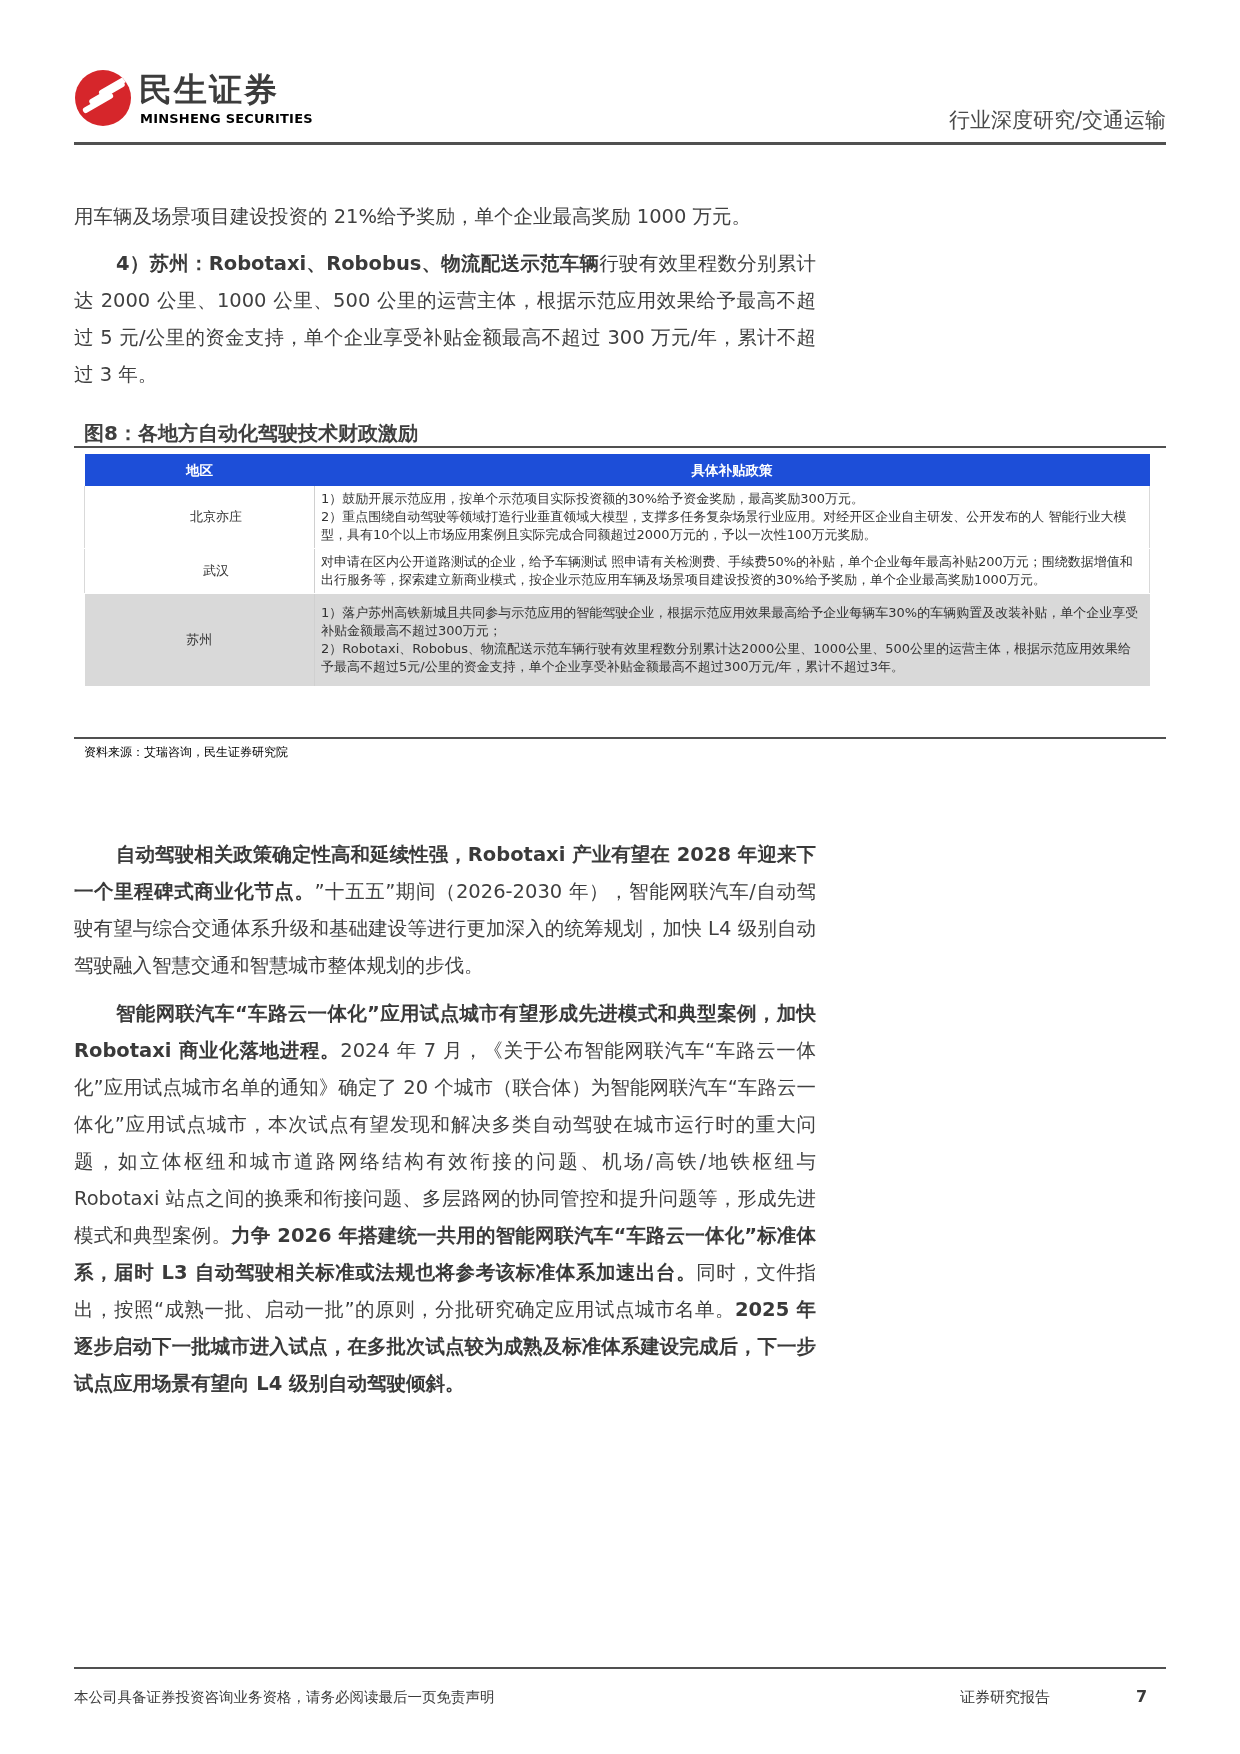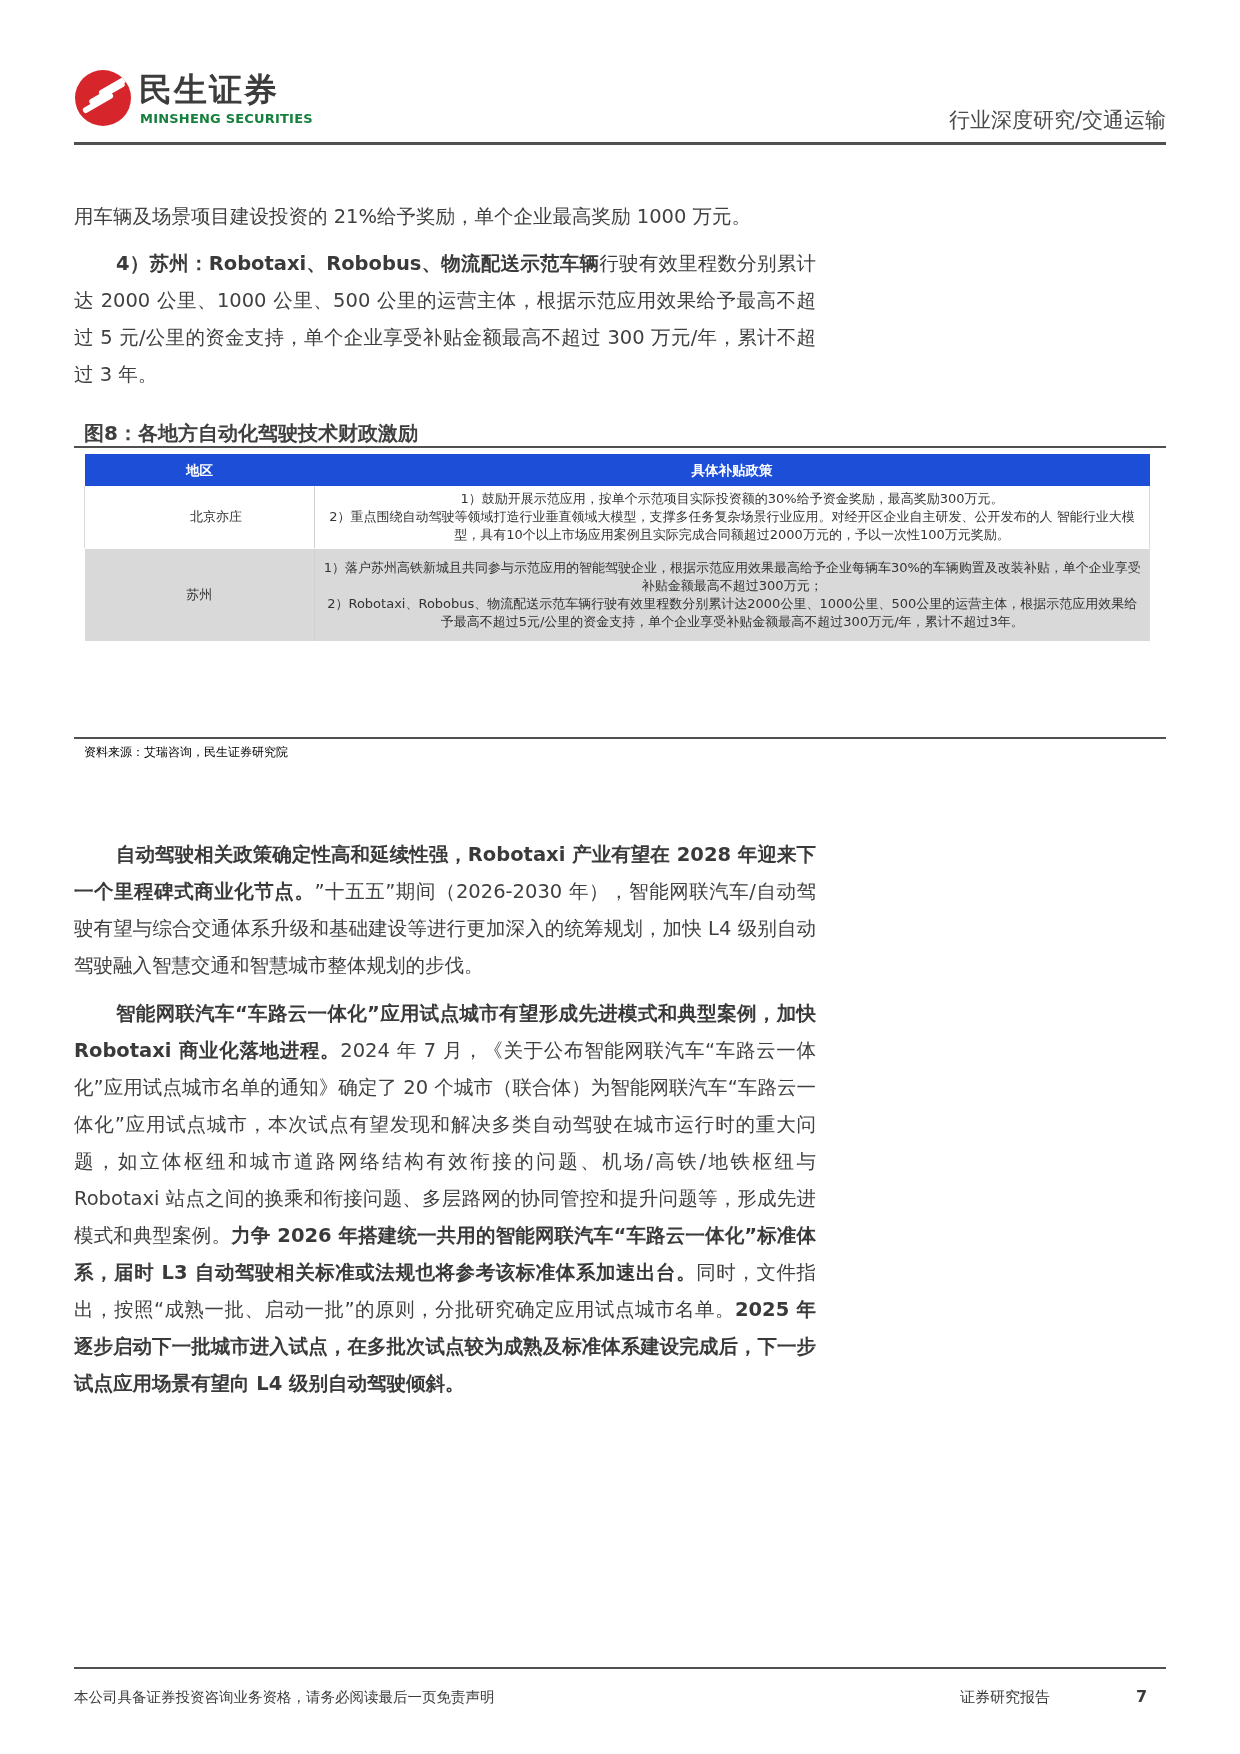--- a/index.html
+++ b/index.html
@@ -4,33 +4,33 @@
 <style>
   html, body { margin:0; padding:0; background:#ffffff; }
   body { width:1240px; height:1754px; position:relative; overflow:hidden;
          font-family:"DejaVu Sans","Liberation Sans",sans-serif; color:#404040; }
   .abs { position:absolute; }
   
   .logo { left:75px; top:70px; width:230px; height:62px; }
   .logo-circle { position:absolute; left:0; top:0; width:56px; height:56px; border-radius:50%; background:#d6262b; overflow:hidden; }
   .logo-stripe { position:absolute; height:6px; background:#fff; border-radius:3px; transform:rotate(-30deg); }
   .logo-cn { position:absolute; left:64px; top:-2px; font-size:33px; font-weight:bold; color:#3c3c3c; letter-spacing:2px; white-space:nowrap; }
-  .logo-en { position:absolute; left:65px; top:41px; font-size:13px; font-weight:bold; color:#15803d; white-space:nowrap; letter-spacing:0.2px; }
+  .logo-en { position:absolute; left:65px; top:41px; font-size:13px; font-weight:bold; color:#000000; white-space:nowrap; letter-spacing:0.2px; }
   .header-right { right:74px; top:106px; font-size:21px; color:#4a4a4a; }
   .header-rule { left:74px; top:142px; width:1092px; height:3px; background:#505050; }
   
   .para { left:74px; width:742px; font-size:19.5px; line-height:37px; color:#404040; text-align:justify; }
   .para b { color:#3a3a3a; }
   .indent { text-indent:42px; }
   
   .fig-title { left:84px; top:420px; font-size:20px; font-weight:bold; color:#404040;text-align:right; }
   .fig-rule { left:74px; top:446px; width:1092px; height:2px; background:#505050; }
   table.policy { position:absolute; left:84px; top:454px; width:1066px; border-collapse:collapse; font-size:13px; line-height:18px; color:#333; }
   table.policy th { background:#1d4ed8; color:#fff; font-weight:bold; font-size:13.5px; height:32px; padding:0; text-align:center; }
-  table.policy td { padding:3px 6px; vertical-align:middle; border-bottom:1px solid #ffffff;text-align:center; }
+  table.policy td { padding:3px 6px; vertical-align:middle; border-bottom:1px solid #ffffff; }
   table.policy td.region { width:184px; text-align:center; border-right:1px solid #d0d0d0; }
   table.policy tr.white td { background:#ffffff; }
   table.policy tr.grey td { background:#d9d9d9; }
   table.policy tr.white td.region { border-left:1px solid #d9d9d9;padding-left:39px; }
   table.policy tr.white td.policy-cell { border-right:1px solid #d9d9d9; }
   .fig-bottom-rule { left:74px; top:737px; width:1092px; height:2px; background:#505050; }
   .source { left:84px; top:744px; font-size:12px; color:#000000; }
   
   .footer-rule { left:74px; top:1667px; width:1092px; height:2px; background:#505050; }
   .footer-left { left:74px; top:1688px; font-size:14.5px; color:#3a3a3a; }
@@ -68,20 +68,26 @@
     </tr>
   </thead>
   <tbody>
     <tr class="white">
       <td class="region" style="height:56px;">北京亦庄</td>
       <td class="policy-cell">
         <div>1）鼓励开展示范应用，按单个示范项目实际投资额的30%给予资金奖励，最高奖励300万元。</div>
         <div>2）重点围绕自动驾驶等领域打造行业垂直领域大模型，支撑多任务复杂场景行业应用。对经开区企业自主研发、公开发布的人 智能行业大模型，具有10个以上市场应用案例且实际完成合同额超过2000万元的，予以一次性100万元奖励。</div>
       </td>
     </tr>
+    <tr class="white">
+      <td class="region" style="height:38px;">武汉</td>
+      <td class="policy-cell">
+        <div>对申请在区内公开道路测试的企业，给予车辆测试 照申请有关检测费、手续费50%的补贴，单个企业每年最高补贴200万元；围绕数据增值和出行服务等，探索建立新商业模式，按企业示范应用车辆及场景项目建设投资的30%给予奖励，单个企业最高奖励1000万元。</div>
+      </td>
+    </tr>
     <tr class="grey">
       <td class="region" style="height:86px;">苏州</td>
       <td class="policy-cell">
         <div>1）落户苏州高铁新城且共同参与示范应用的智能驾驶企业，根据示范应用效果最高给予企业每辆车30%的车辆购置及改装补贴，单个企业享受补贴金额最高不超过300万元；</div>
         <div>2）Robotaxi、Robobus、物流配送示范车辆行驶有效里程数分别累计达2000公里、1000公里、500公里的运营主体，根据示范应用效果给予最高不超过5元/公里的资金支持，单个企业享受补贴金额最高不超过300万元/年，累计不超过3年。</div>
       </td>
     </tr>
   </tbody>
 </table>
 

